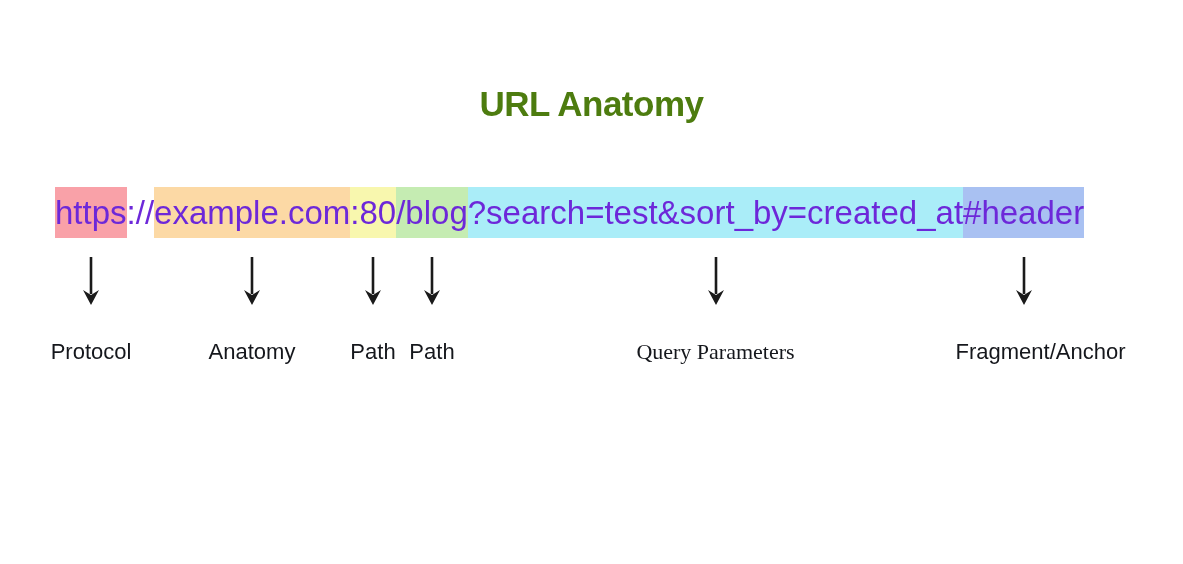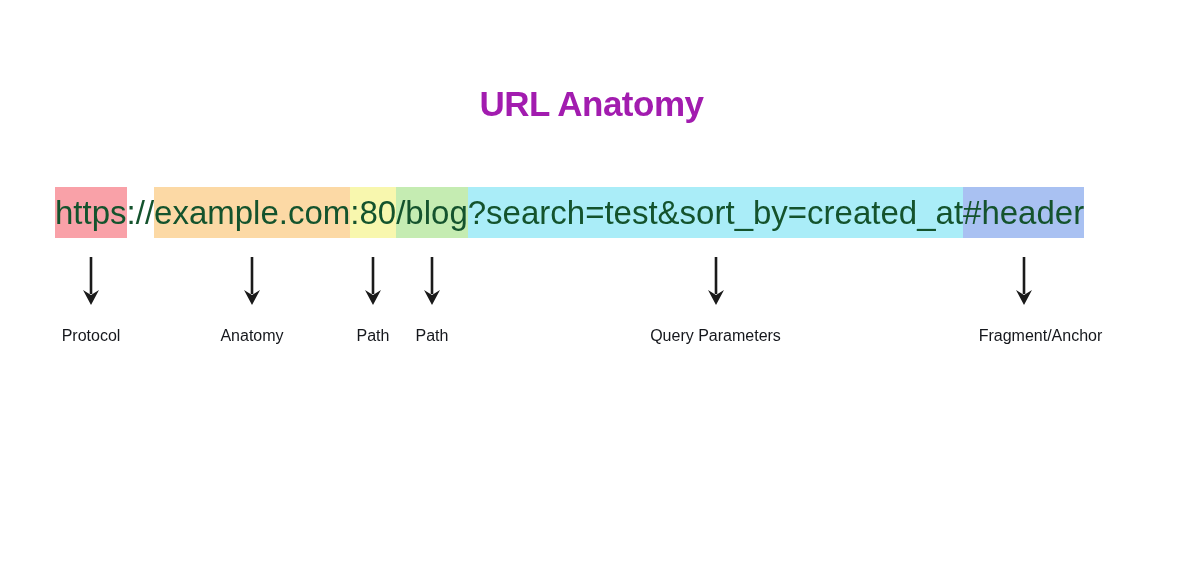--- a/index.html
+++ b/index.html
@@ -16,48 +16,48 @@
     overflow: hidden;
   }
   .title {
     position: absolute;
     top: 84px;
     left: 0;
     width: 100%;
     text-align: center;
     font-size: 35px;
     font-weight: bold;
-    color: #a21caf;
+    color: #4d7c0f;
     letter-spacing: -0.5px;
   }
   .url-row {
     position: absolute;
     left: 55px;
     top: 187px;
     white-space: nowrap;
     font-size: 33px;
-    color: #14532d;
+    color: #6d28d9;
   }
   .seg {
     display: inline-block;
     height: 51px;
     line-height: 51px;
     vertical-align: top;
   }
   .pointer-arrow {
     position: absolute;
     top: 254px;
     transform: translateX(-50%);
     line-height: 0;
   }
   .pointer-label {
     position: absolute;
-    top: 327px;
+    top: 339px;
     transform: translateX(-50%);
-    font-size: 16px;
+    font-size: 22px;
     color: #15171c;
     white-space: nowrap;
   }
 </style>
 </head>
 <body>
 
 <div class="canvas">
 
   <div class="title">URL Anatomy</div>
@@ -84,21 +84,21 @@
       <div class="pointer-label" style="left: 373px;">Path</div>
       <div class="pointer-arrow" style="left: 432px;"><svg width="20" height="52" viewBox="0 0 20 52" xmlns="http://www.w3.org/2000/svg">
           <line x1="10" y1="3" x2="10" y2="40" stroke="#1a1a1a" stroke-width="2.6"></line>
           <polygon points="10,51 2,36 10,41 18,36" fill="#1a1a1a"></polygon>
         </svg></div>
       <div class="pointer-label" style="left: 432px; text-align: center;">Path</div>
       <div class="pointer-arrow" style="left: 715.5px;"><svg width="20" height="52" viewBox="0 0 20 52" xmlns="http://www.w3.org/2000/svg">
           <line x1="10" y1="3" x2="10" y2="40" stroke="#1a1a1a" stroke-width="2.6"></line>
           <polygon points="10,51 2,36 10,41 18,36" fill="#1a1a1a"></polygon>
         </svg></div>
-      <div class="pointer-label" style="left: 715.5px;">Query Parameters</div>
+      <div class="pointer-label" style="left: 715.5px; font-family: Liberation Serif, serif;">Query Parameters</div>
       <div class="pointer-arrow" style="left: 1023.5px;"><svg width="20" height="52" viewBox="0 0 20 52" xmlns="http://www.w3.org/2000/svg">
           <line x1="10" y1="3" x2="10" y2="40" stroke="#1a1a1a" stroke-width="2.6"></line>
           <polygon points="10,51 2,36 10,41 18,36" fill="#1a1a1a"></polygon>
         </svg></div>
       <div class="pointer-label" style="left: 1023.5px; margin-left: 17px;">Fragment/Anchor</div>
     </div>
 
 </div>
 
 </body></html>

